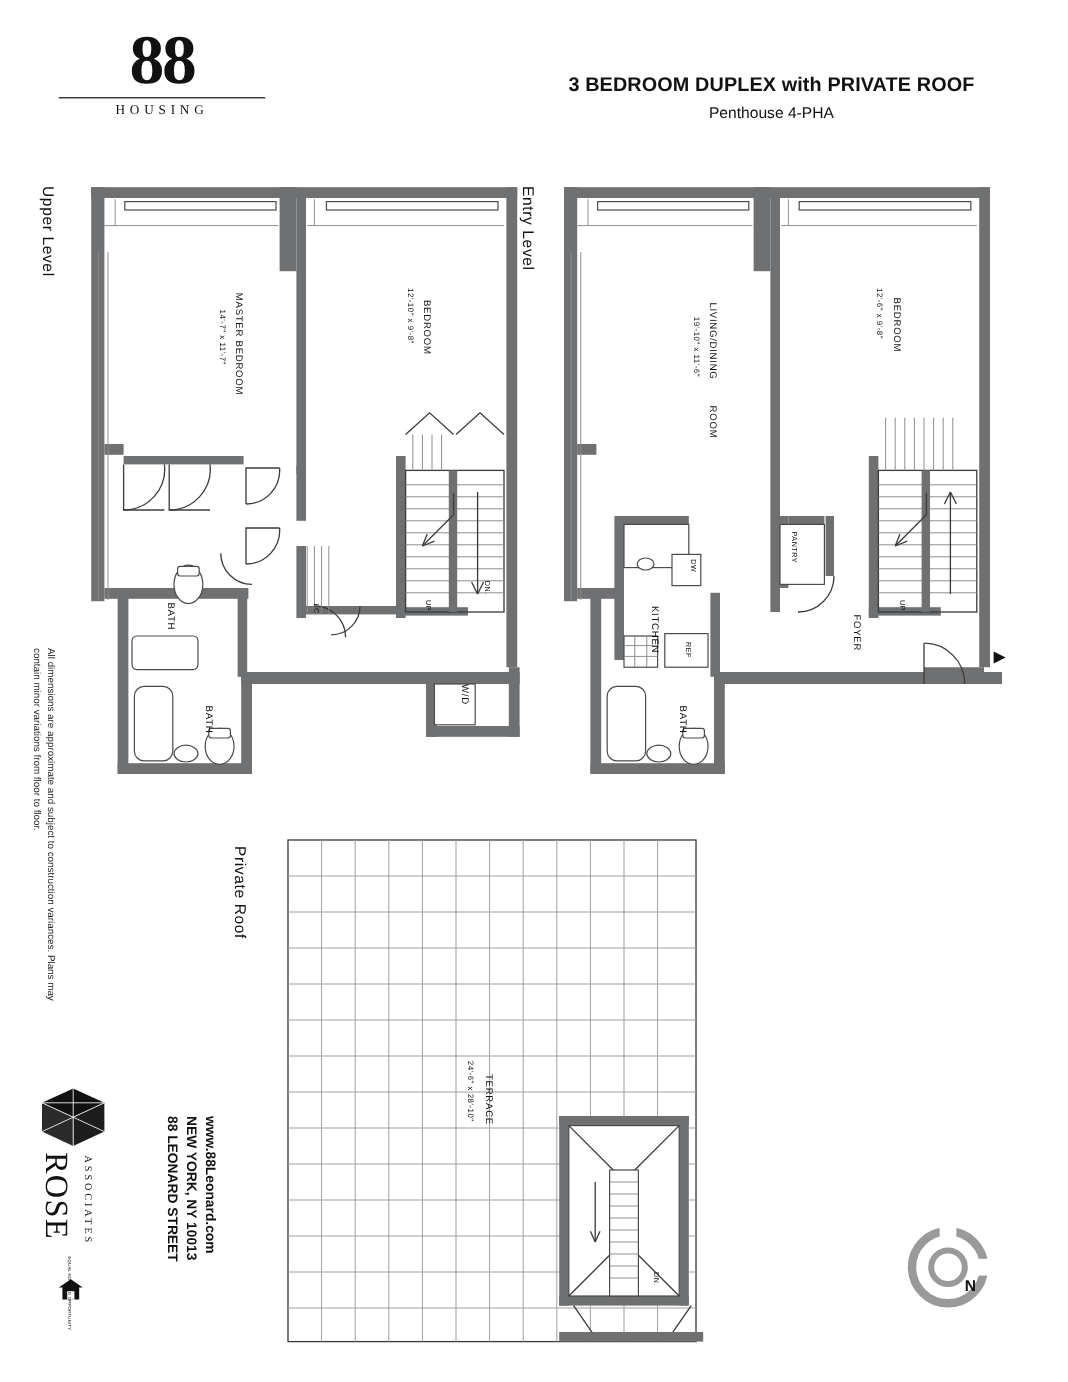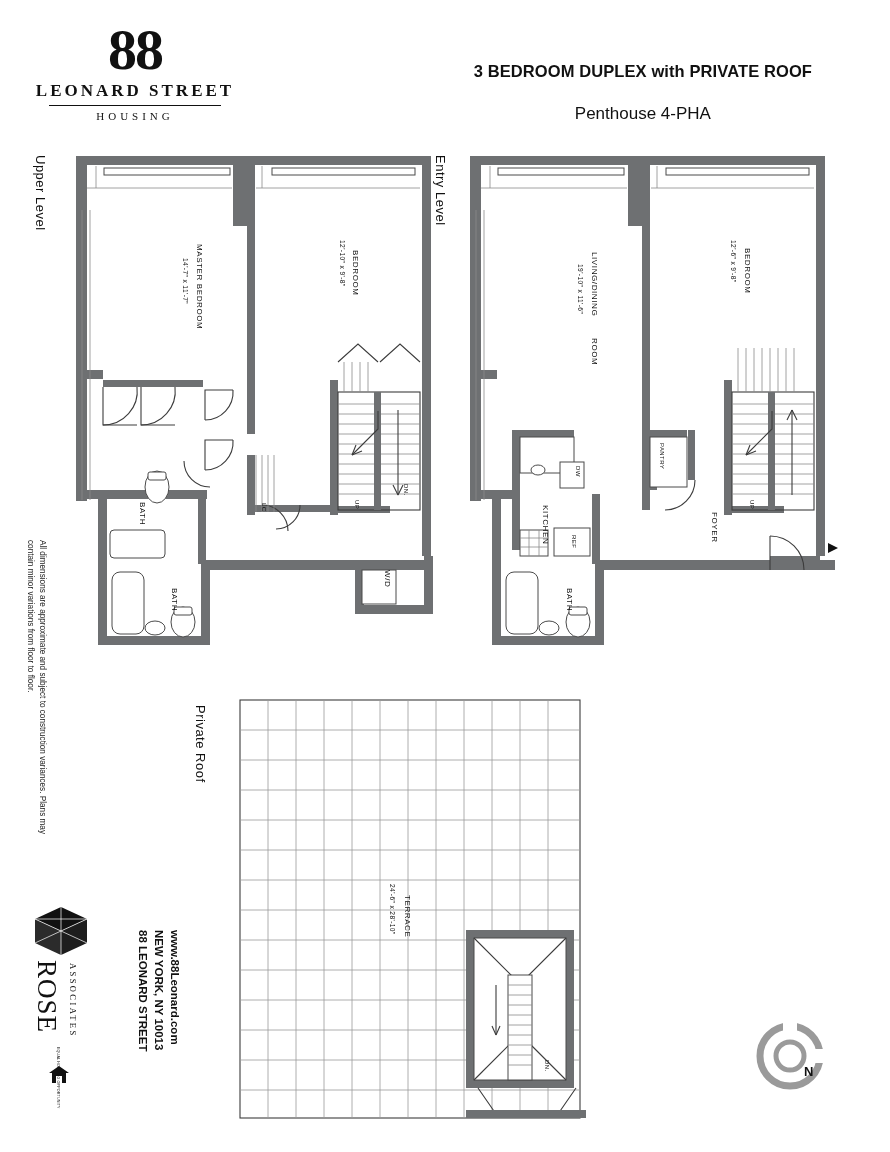--- a/index.html
+++ b/index.html
@@ -64,22 +64,22 @@
     top: 62px;
     text-align: center;
   }
   .title-main {
     font-size: 16.5px;
     font-weight: bold;
     letter-spacing: 0.1px;
     color: #111;
   }
   .title-sub {
-    font-size: 17px;
-    margin-top: 23px;
+    font-size: 13px;
+    margin-top: 5px;
     color: #111;
   }
 
   
   .rot {
     position: absolute;
     transform-origin: left top;
     white-space: nowrap;
   }
   .level-label {
@@ -157,21 +157,20 @@
     height: 76px;
   }
 </style>
 </head>
 <body>
 
 <div class="sheet">
 
   <div class="brand">
     <div class="brand-88">88</div>
-    <div class="brand-leonard">LEONARD STREET</div>
     <div class="brand-rule"></div>
     <div class="brand-tribeca">HOUSING</div>
   </div>
 
   <div class="title-block">
     <div class="title-main">3 BEDROOM DUPLEX with PRIVATE ROOF</div>
     <div class="title-sub">Penthouse 4-PHA</div>
   </div>
 
   <div class="rot level-label" style="left:48px; top:155px; transform: rotate(90deg);">Upper Level</div>

